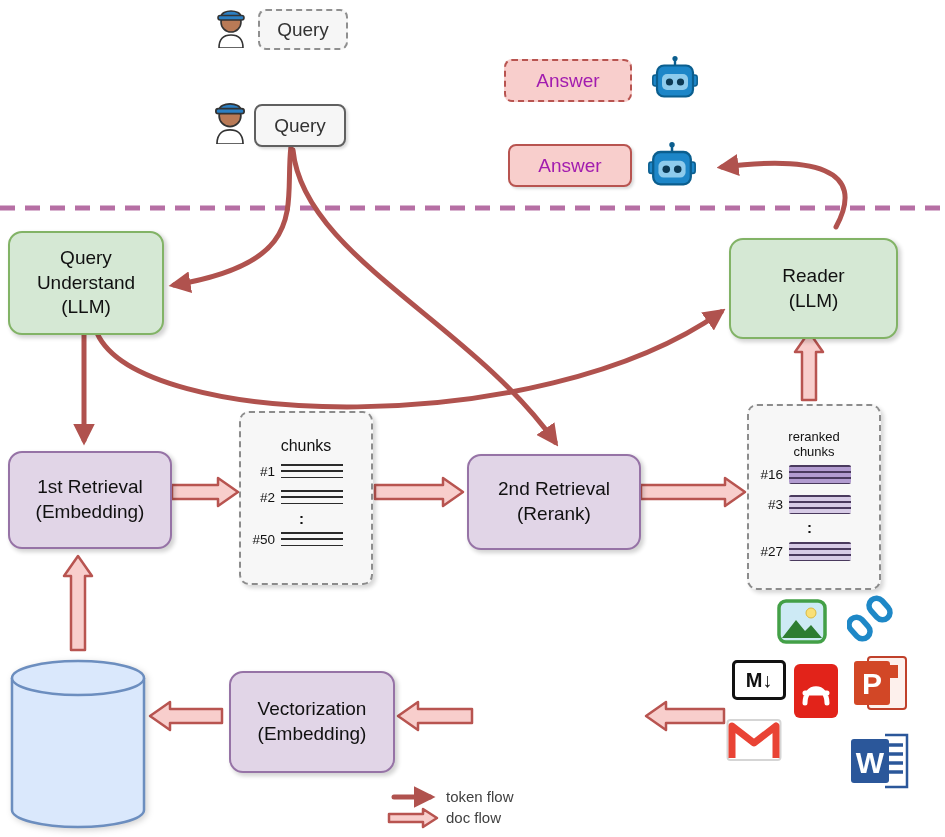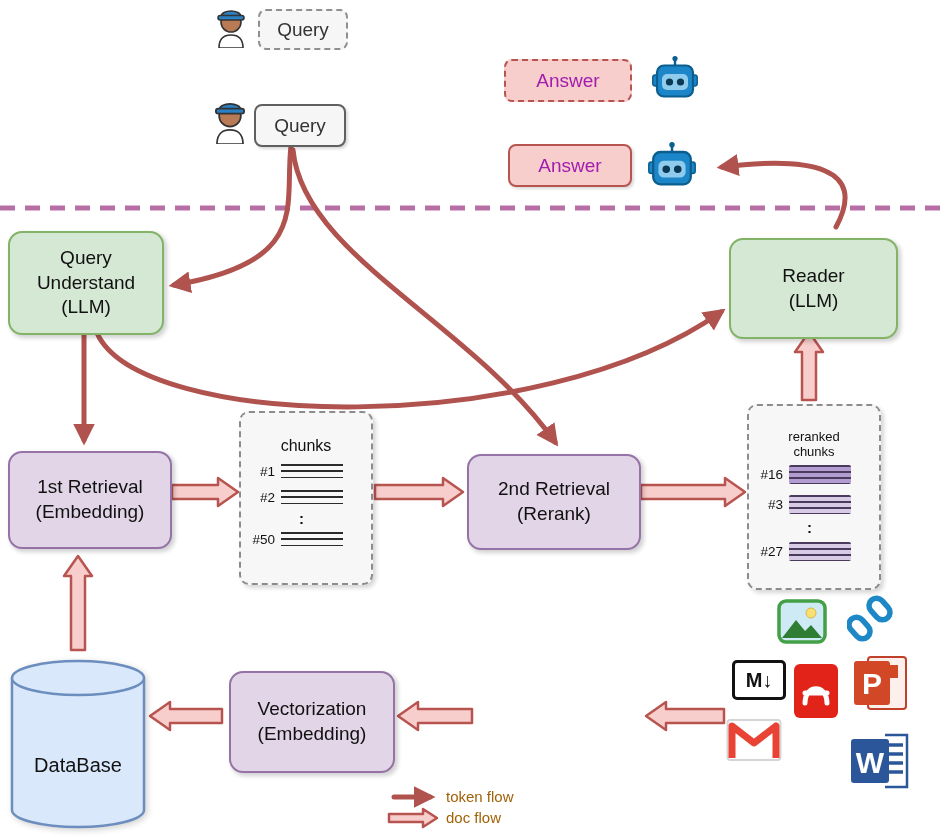--- a/index.html
+++ b/index.html
@@ -31,21 +31,21 @@
       background-image:repeating-linear-gradient(to bottom,#4a3a5e 0 1.8px,transparent 1.8px 5.9px);}
   .hl.dark{background-color:#b29cd0;}
   .cellipsis{font-weight:bold;font-size:15px;margin:-4px 0 -2px 58px;line-height:.9;}
 
   .icon{position:absolute;}
   .icon svg{display:block;width:100%;height:100%;}
   .mdbox{position:absolute;display:flex;align-items:center;justify-content:center;background:#fff;
          border:3px solid #111;border-radius:5px;font-weight:bold;font-size:20px;color:#111;}
   .txttag{position:absolute;background:#fff;border:2.5px solid #111;border-radius:3px;
           font-size:12px;font-weight:bold;padding:1px 4px;color:#111;}
-  .legend-label{position:absolute;font-size:15px;color:#a16207;}
+  .legend-label{position:absolute;font-size:15px;color:#404040;}
   .dbtext{position:absolute;width:100%;text-align:center;font-size:20px;top:96px;}
 </style>
 </head>
 <body>
 
 <div id="canvas">
 
   <svg class="layer" width="945" height="837" viewBox="0 0 945 837">
     <defs>
       <marker id="ah" viewBox="0 0 10 10" refX="7.5" refY="5" markerWidth="4.4" markerHeight="4.4" orient="auto">
@@ -158,21 +158,20 @@
     <span>Vectorization
 (Embedding)</span>
   </div>
 
 
   <div class="icon" style="left:8px;top:658px;width:140px;height:174px;filter:drop-shadow(2.5px 2.5px 3px rgba(0,0,0,.18));">
     <svg viewBox="0 0 140 174">
       <path d="M4,20 L4,152 A66,17 0 0,0 136,152 L136,20" fill="#dae8fc" stroke="#6c8ebf" stroke-width="2.5"></path>
       <ellipse cx="70" cy="20" rx="66" ry="17" fill="#dae8fc" stroke="#6c8ebf" stroke-width="2.5"></ellipse>
     </svg>
-    <div class="dbtext">DataBase</div>
   </div>
 
   <div class="chunkbox" style="left:239px;top:411px;width:130px;height:170px;">
     <div class="ctitle">chunks</div>
     <div class="crow">
       <span class="clabel">#1</span>
       <span class="clines"></span>
     </div>
     <div class="crow">
       <span class="clabel">#2</span>

